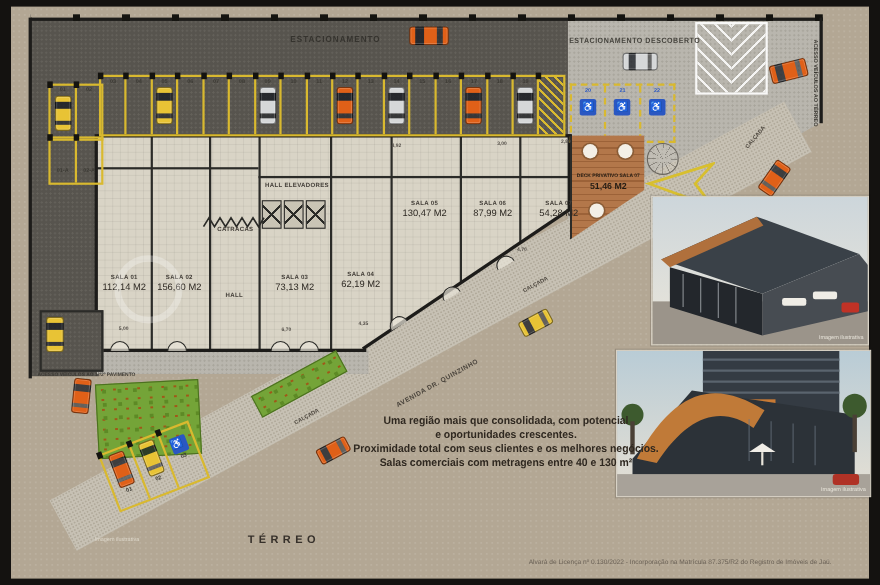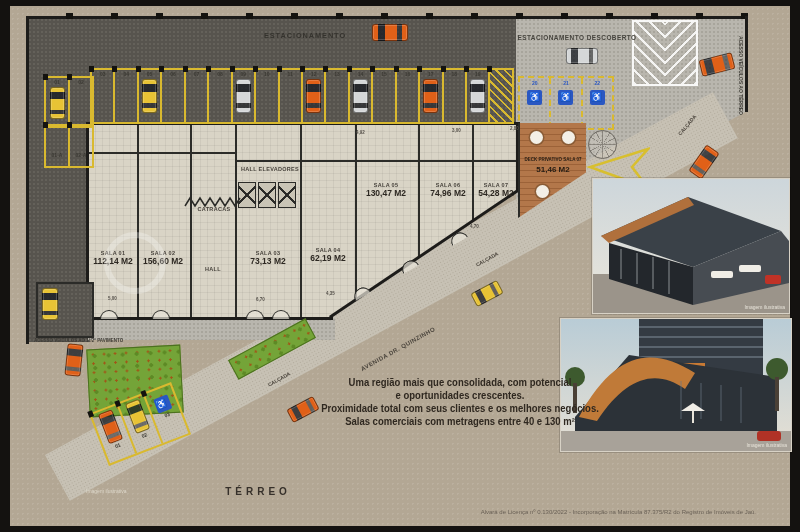--- a/index.html
+++ b/index.html
@@ -24,21 +24,21 @@
   .elev{position:absolute;width:16px;height:24px;border:1.5px solid #2b2b28;background:
         linear-gradient(45deg,transparent 46%,#2b2b28 46% 54%,transparent 54%),
         linear-gradient(-45deg,transparent 46%,#2b2b28 46% 54%,transparent 54%),#c9c4b5;}
   .door{position:absolute;width:16px;height:8px;border:1.5px solid #2b2b28;border-bottom:none;
         border-radius:16px 16px 0 0;background:rgba(233,229,218,.7);}
   
   .lbl{color:#3c3832;font-weight:bold;line-height:1.1;}
   .cond{transform:scaleX(.92);}
   .room-label{width:56px;text-align:center;z-index:40;}
   .room-name{font-size:5.5px;letter-spacing:.3px;color:#45403a;font-weight:bold;}
-  .room-area{font-size:8.5px;font-weight:bold;color:#2d2822;}
+  .room-area{font-size:8.5px;font-weight:normal;color:#2d2822;}
   .tiny{font-size:4.5px;color:#55504a;font-weight:bold;}
   
   #parking-row{left:90px;top:68px;width:420px;height:52px;display:flex;border:2px solid #d9b92f;z-index:10;}
   .spot{flex:1;border-left:2px solid #d9b92f;position:relative;}
   .spot:first-child{border-left:none;}
   .spot::before{content:"";position:absolute;left:-3px;top:-4px;width:5px;height:6px;background:#14130f;}
   .spot-num{font-size:5px;font-weight:bold;color:#3c3a34;text-align:center;margin-top:1px;}
   .hatch{background:repeating-linear-gradient(45deg,transparent 0 4px,#d9b92f 4px 6px);}
   .cell-border{border:2px solid #d9b92f;}
   
@@ -159,23 +159,23 @@
   <div class="abs room-label" style="left:300px;top:247px;">
     <div class="room-name">SALA 04</div>
     <div class="room-area">62,19 M2</div>
   </div>
   <div class="abs room-label" style="left:358px;top:182px;">
     <div class="room-name">SALA 05</div>
     <div class="room-area">130,47 M2</div>
   </div>
   <div class="abs room-label" style="left:420px;top:182px;">
     <div class="room-name">SALA 06</div>
-    <div class="room-area">74,96 M2</div>
-  </div>
-  <div class="abs room-label" style="left:468px;top:182px;">
+    <div class="room-area">87,99 M2</div>
+  </div>
+  <div class="abs room-label" style="left:480px;top:182px;">
     <div class="room-name">SALA 07</div>
     <div class="room-area">54,28 M2</div>
   </div>
   <div class="abs room-name" style="left:196px;top:266px;width:34px;text-align:center;z-index:40;">HALL</div>
   <div class="abs room-name" style="left:233px;top:166px;width:74px;text-align:center;z-index:40;">HALL ELEVADORES</div>
   <div class="abs room-name" style="left:186px;top:206px;width:56px;text-align:center;z-index:40;">CATRACAS</div>
 
   <div class="abs tiny" style="left:356px;top:130px;z-index:40;">4,92</div>
   <div class="abs tiny" style="left:452px;top:128px;z-index:40;">3,00</div>
   <div class="abs tiny" style="left:510px;top:126px;z-index:40;">2,80</div>

